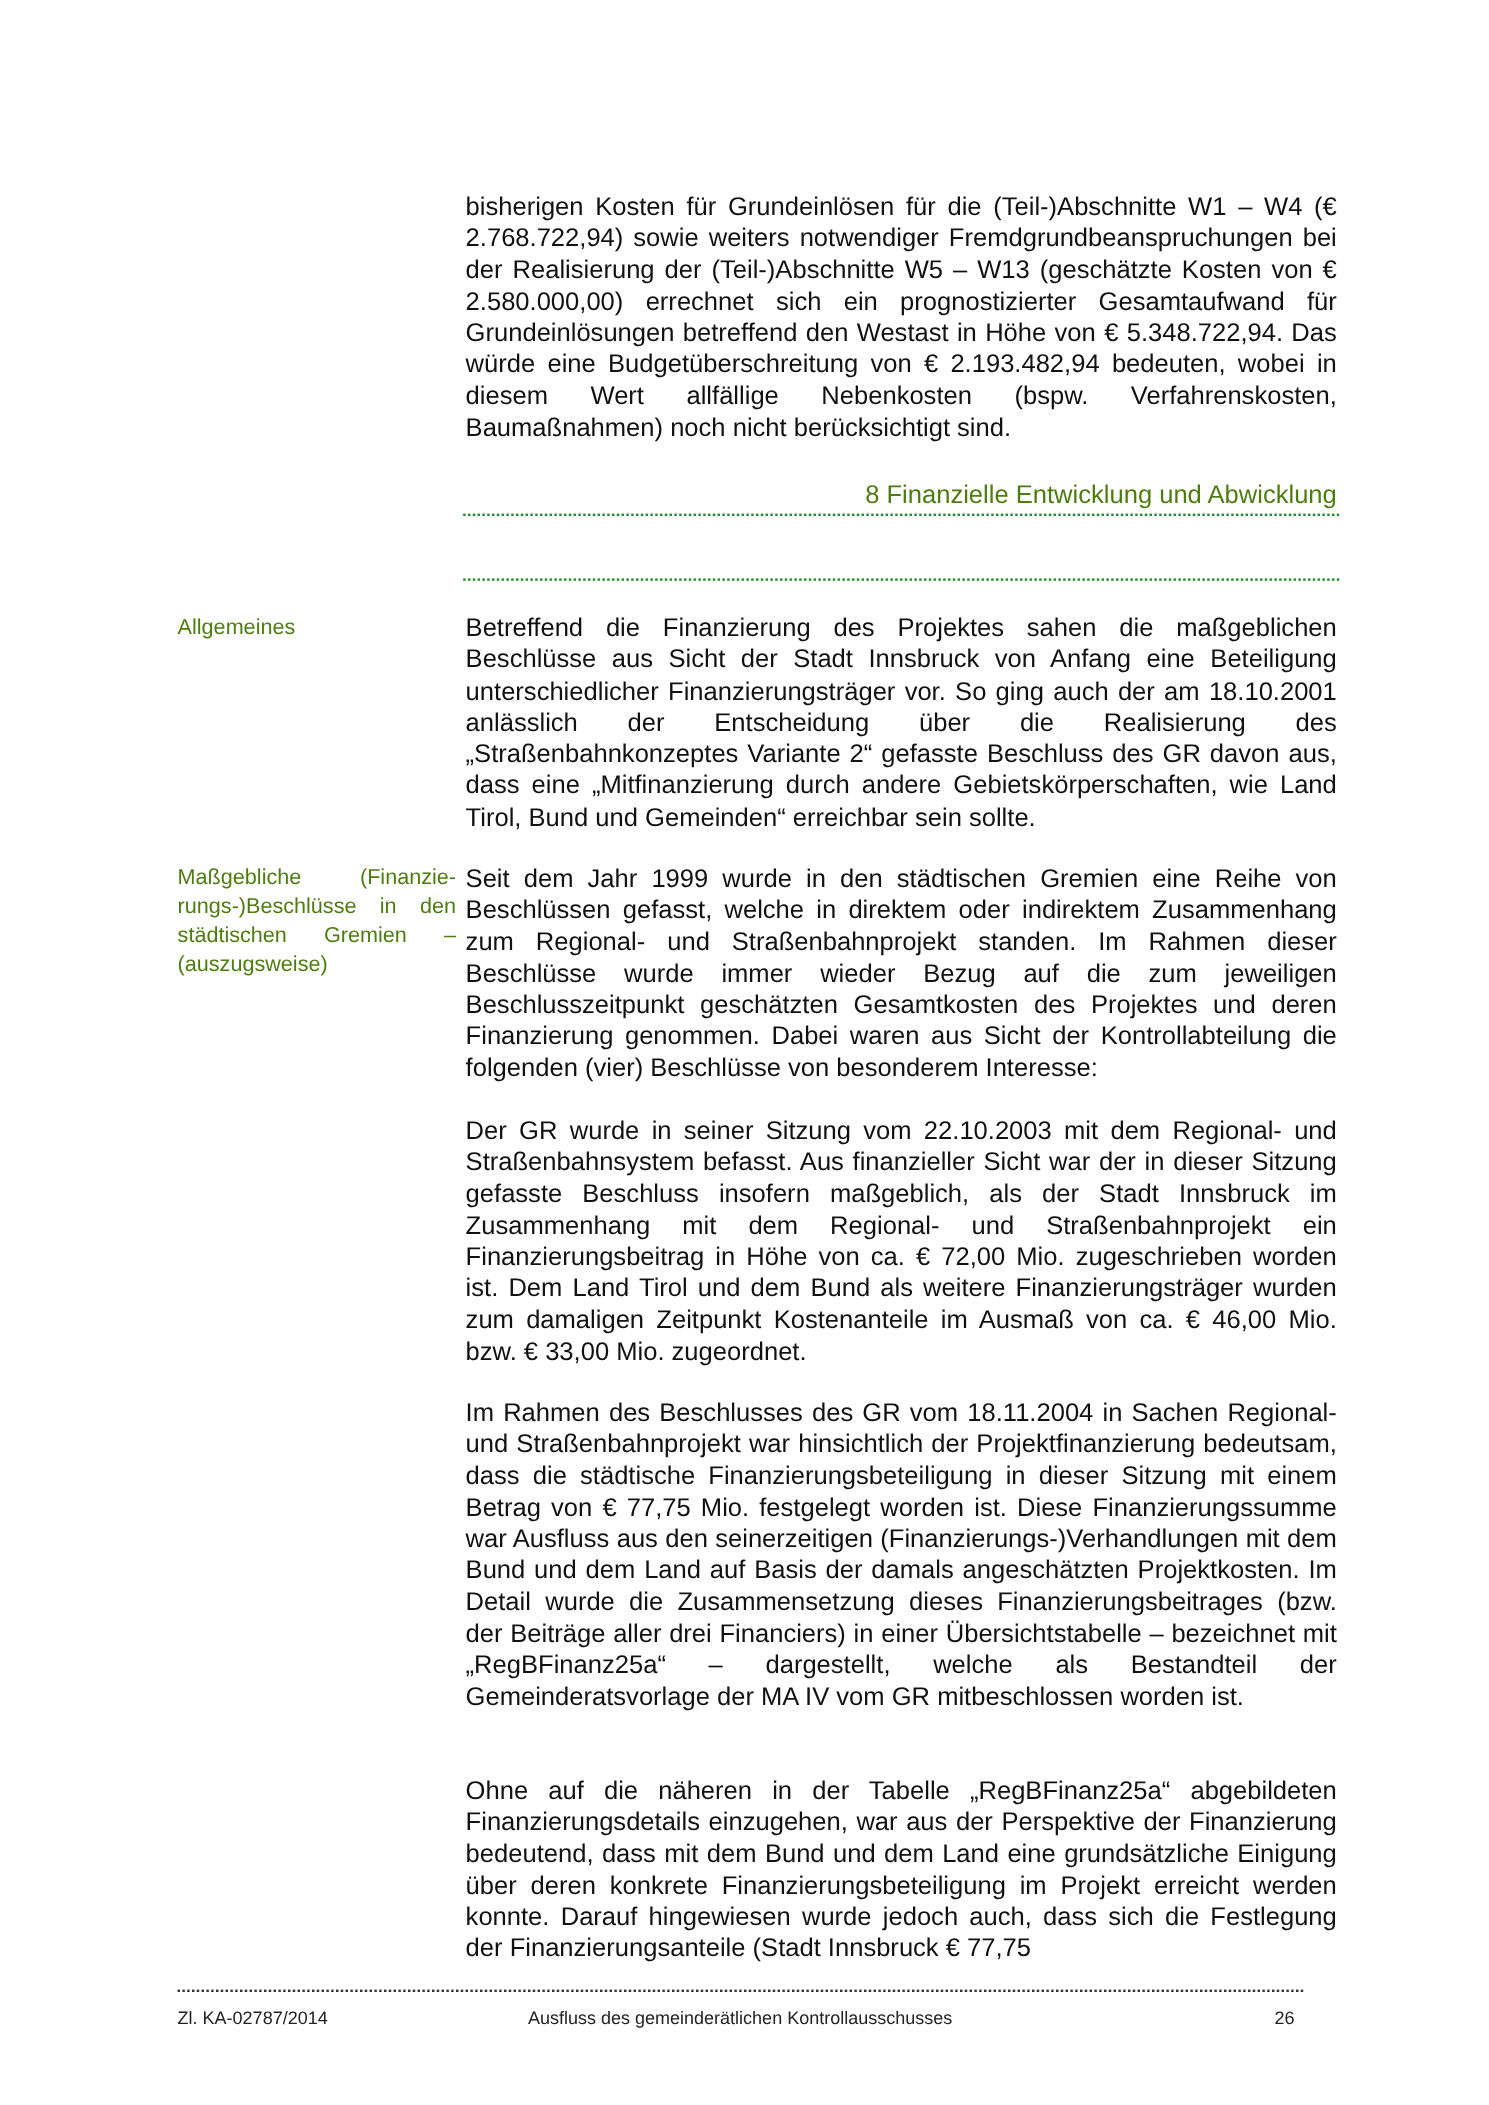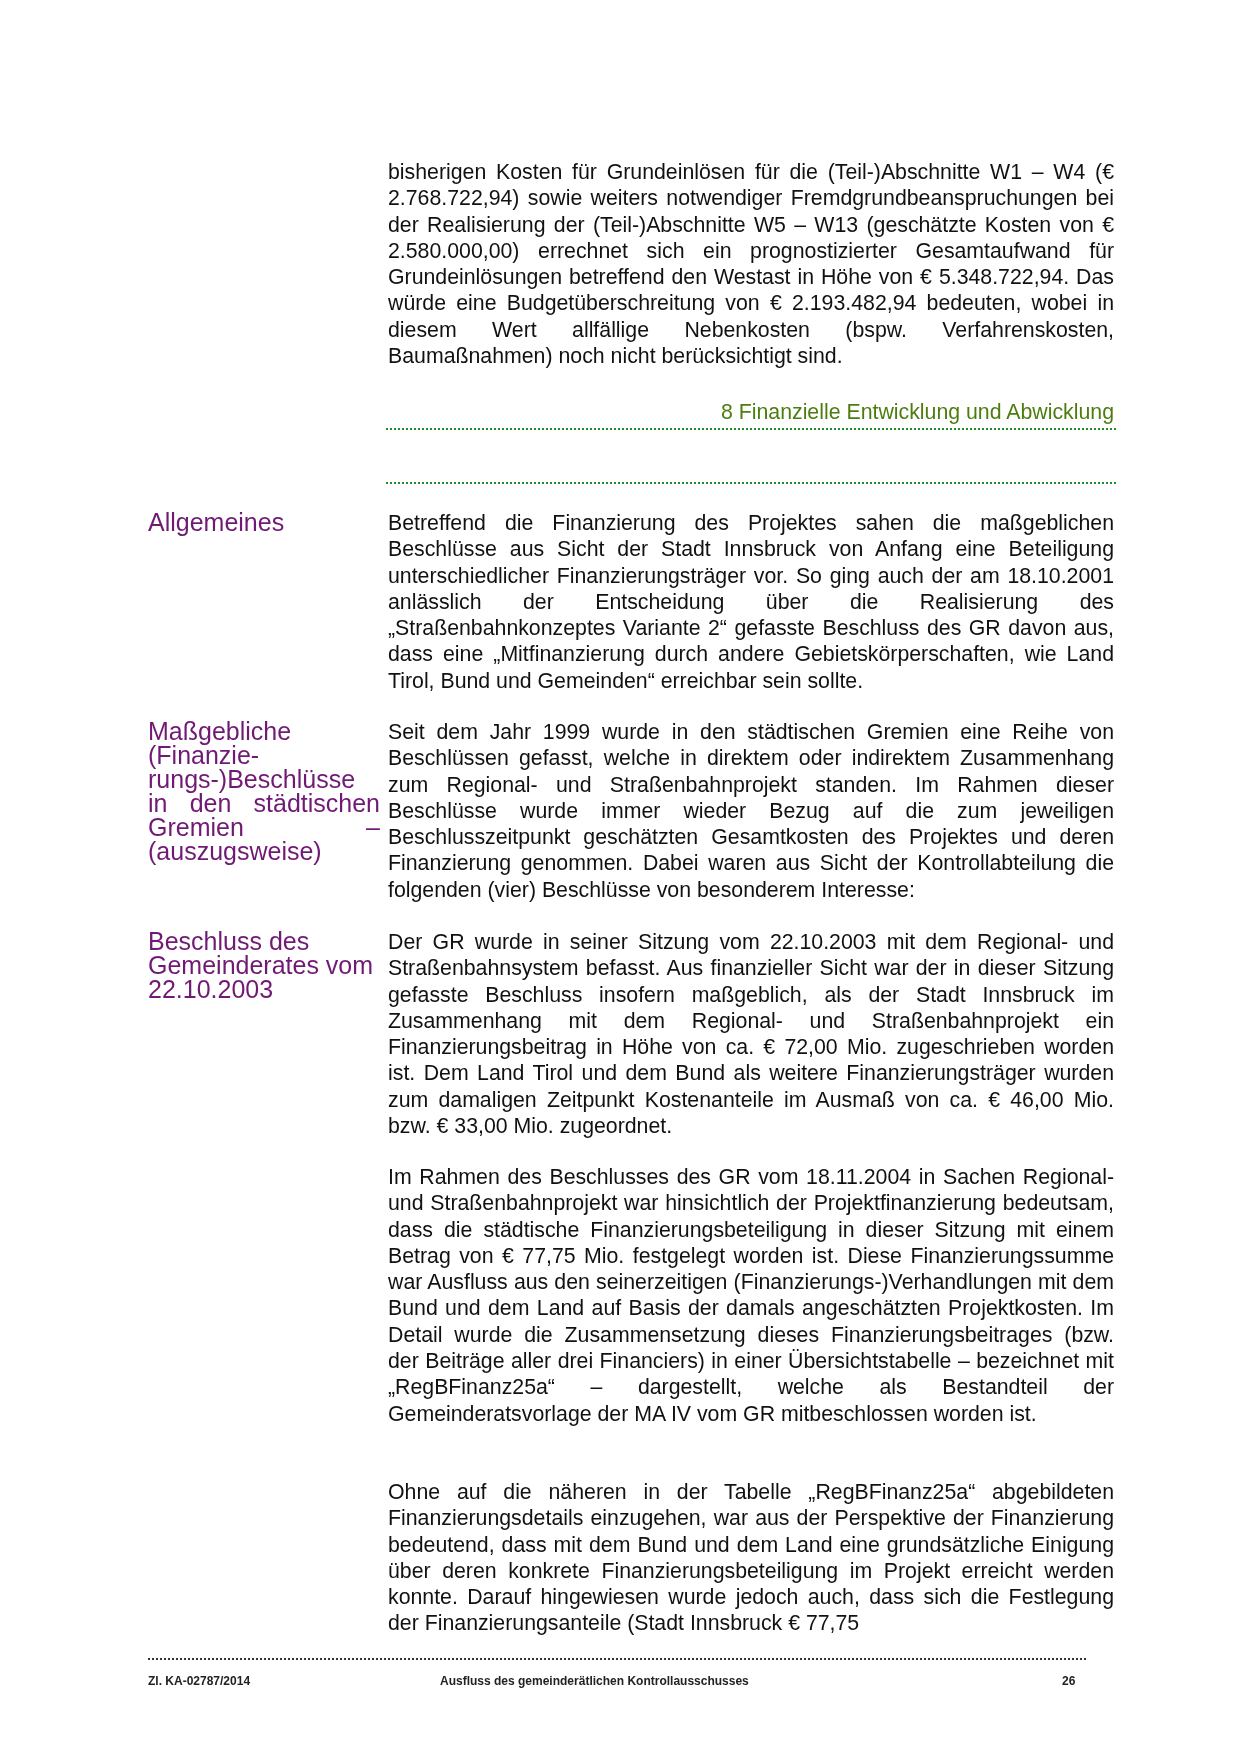--- a/index.html
+++ b/index.html
@@ -9,36 +9,36 @@
   }
   .page { position: absolute; left: 0; top: 16px; width: 1241px; height: 1754px; }
   .body-col {
     position: absolute; left: 388px; width: 726px;
     font-size: 21.3px; line-height: 26.3px; text-align: justify;
     hyphens: manual;
   }
   .body-col p { margin: 0; }
   .margin-label {
     position: absolute; left: 148px; width: 232px;
-    color: #701a75; font-size: 25px; line-height: 24px;
+    color: #4d7c0f; font-size: 18px; line-height: 24px;
   }
   .heading {
     position: absolute; left: 388px; width: 726px;
     color: #4d7c0f; font-size: 21.3px; line-height: 26px; text-align: right;
   }
   .dotrule {
     position: absolute; left: 386px; width: 730px; height: 0;
     border-top: 2px dotted #1e8c28;
   }
   .footer-rule {
     position: absolute; left: 148px; top: 1642px; width: 938px; height: 0;
     border-top: 2px dotted #333333;
   }
   .footer-text {
-    position: absolute; top: 1658px; font-size: 12px; color: #222222; font-weight: bold;
+    position: absolute; top: 1658px; font-size: 15px; color: #222222;
   }
 </style>
 </head>
 <body>
 
 <div class="page">
 
   <div class="body-col" style="top:143px;">
     <p>bisherigen Kosten für Grundeinlösen für die (Teil-)Abschnitte W1 – W4 (€ 2.768.722,94) sowie weiters notwendiger Fremdgrundbeanspru­chungen bei der Realisierung der (Teil-)Abschnitte W5 – W13 (ge­schätzte Kosten von € 2.580.000,00) errechnet sich ein prognostizierter Gesamtaufwand für Grundeinlösungen betreffend den Westast in Höhe von € 5.348.722,94. Das würde eine Budgetüberschreitung von € 2.193.482,94 bedeuten, wobei in diesem Wert allfällige Nebenkosten (bspw. Verfahrenskosten, Baumaßnahmen) noch nicht berücksichtigt sind.</p>
   </div>
@@ -51,21 +51,20 @@
   <div class="margin-label" style="top:494px;">Allgemeines</div>
   <div class="body-col" style="top:494px;">
     <p>Betreffend die Finanzierung des Projektes sahen die maßgeblichen Beschlüsse aus Sicht der Stadt Innsbruck von Anfang eine Beteiligung unterschiedlicher Finanzierungsträger vor. So ging auch der am 18.10.2001 anlässlich der Entscheidung über die Realisierung des „Straßenbahnkonzeptes Variante 2“ gefasste Beschluss des GR davon aus, dass eine „Mitfinanzierung durch andere Gebietskörperschaften, wie Land Tirol, Bund und Gemeinden“ erreichbar sein sollte.</p>
   </div>
 
   <div class="margin-label" style="top:703px; text-align:justify;">Maßgebliche (Finanzie­rungs-)Beschlüsse in den städtischen Gremien – (auszugsweise)</div>
   <div class="body-col" style="top:703px;">
     <p>Seit dem Jahr 1999 wurde in den städtischen Gremien eine Reihe von Beschlüssen gefasst, welche in direktem oder indirektem Zusammen­hang zum Regional- und Straßenbahnprojekt standen. Im Rahmen dieser Beschlüsse wurde immer wieder Bezug auf die zum jeweiligen Beschlusszeitpunkt geschätzten Gesamtkosten des Projektes und de­ren Finanzierung genommen. Dabei waren aus Sicht der Kontrollabtei­lung die folgenden (vier) Beschlüsse von besonderem Interesse:</p>
   </div>
 
-  <div class="margin-label" style="top:913px;">Beschluss des Gemeinderates vom 22.10.2003</div>
   <div class="body-col" style="top:913px;">
     <p>Der GR wurde in seiner Sitzung vom 22.10.2003 mit dem Regional- und Straßenbahnsystem befasst. Aus finanzieller Sicht war der in die­ser Sitzung gefasste Beschluss insofern maßgeblich, als der Stadt Innsbruck im Zusammenhang mit dem Regional- und Straßenbahnpro­jekt ein Finanzierungsbeitrag in Höhe von ca. € 72,00 Mio. zugeschrie­ben worden ist. Dem Land Tirol und dem Bund als weitere Finanzie­rungsträger wurden zum damaligen Zeitpunkt Kostenanteile im Aus­maß von ca. € 46,00 Mio. bzw. € 33,00 Mio. zugeordnet.</p>
   </div>
 
   <div class="body-col" style="top:1148px;">
     <p>Im Rahmen des Beschlusses des GR vom 18.11.2004 in Sachen Regi­onal- und Straßenbahnprojekt war hinsichtlich der Projektfinanzierung bedeutsam, dass die städtische Finanzierungsbeteiligung in dieser Sit­zung mit einem Betrag von € 77,75 Mio. festgelegt worden ist. Diese Finanzierungssumme war Ausfluss aus den seinerzeitigen (Finanzie­rungs-)Verhandlungen mit dem Bund und dem Land auf Basis der damals angeschätzten Projektkosten. Im Detail wurde die Zusammen­setzung dieses Finanzierungsbeitrages (bzw. der Beiträge aller drei Financiers) in einer Übersichtstabelle – bezeichnet mit „RegBFi­nanz25a“ – dargestellt, welche als Bestandteil der Gemeinderatsvorla­ge der MA IV vom GR mitbeschlossen worden ist.</p>
   </div>
 
   <div class="body-col" style="top:1463px;">
     <p>Ohne auf die näheren in der Tabelle „RegBFinanz25a“ abgebildeten Finanzierungsdetails einzugehen, war aus der Perspektive der Finan­zierung bedeutend, dass mit dem Bund und dem Land eine grundsätz­liche Einigung über deren konkrete Finanzierungsbeteiligung im Projekt erreicht werden konnte. Darauf hingewiesen wurde jedoch auch, dass sich die Festlegung der Finanzierungsanteile (Stadt Innsbruck € 77,75</p>

